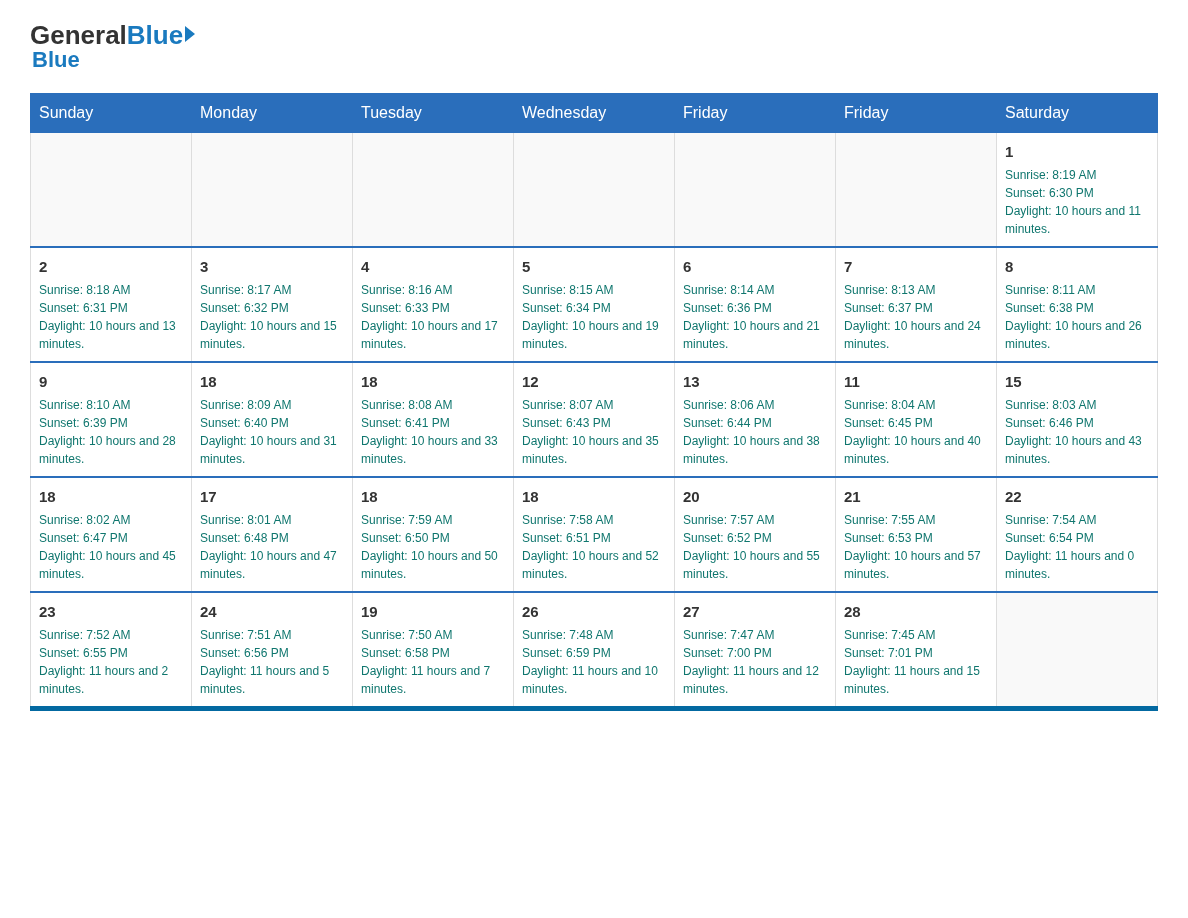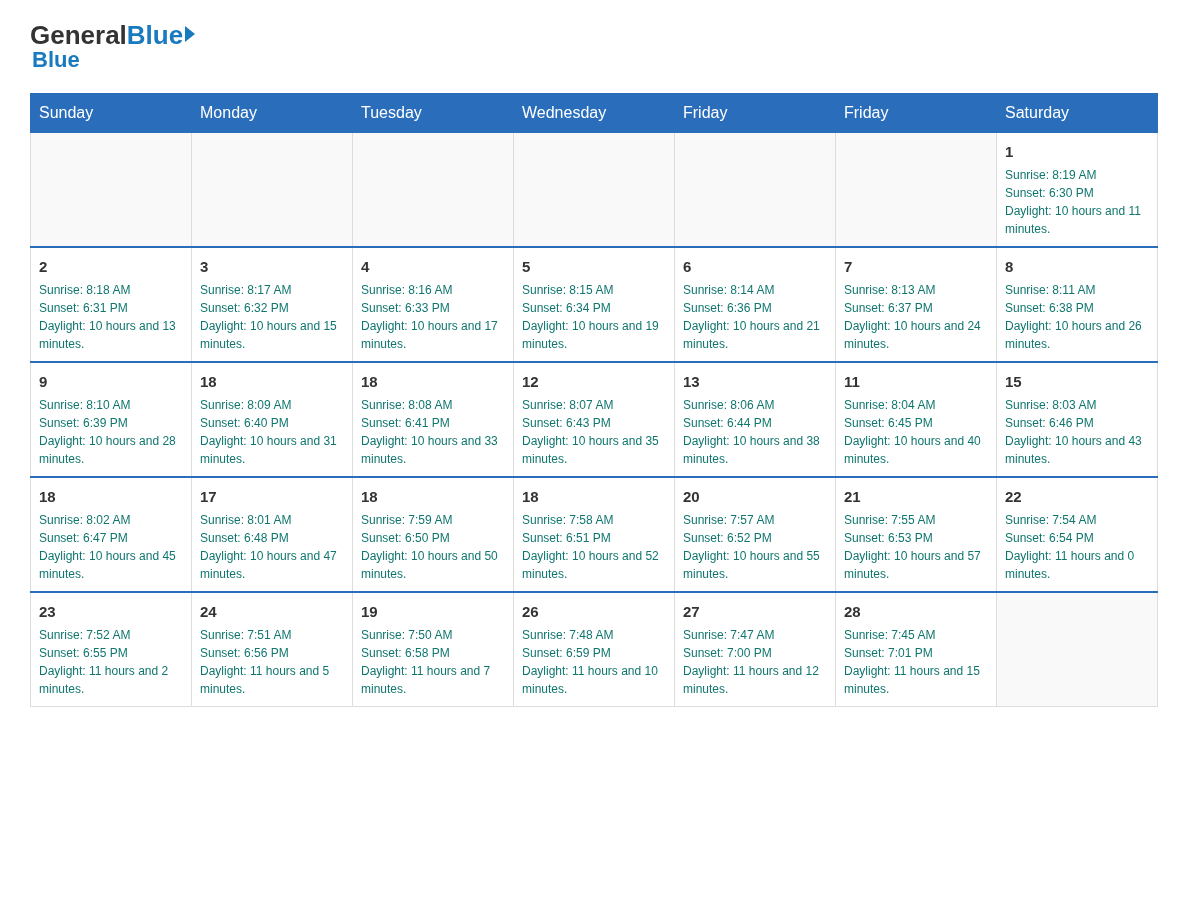--- a/index.html
+++ b/index.html
@@ -96,21 +96,21 @@
     }
     .day-info {
       font-size: 12px;
       color: #0f766e;
       line-height: 1.5;
     }
     .empty-cell {
       background: #f9f9f9;
     }
     .calendar-table tbody tr:last-child {
-      border-bottom: 1px solid #0369a1;
+      border-bottom: 5px solid #0369a1;
     }
   </style>
 </head>
 <body>
 
 <div class="header">
   <div class="logo">
     <div class="logo-text">
       <span>General</span>
       <span class="logo-blue">Blue</span>

